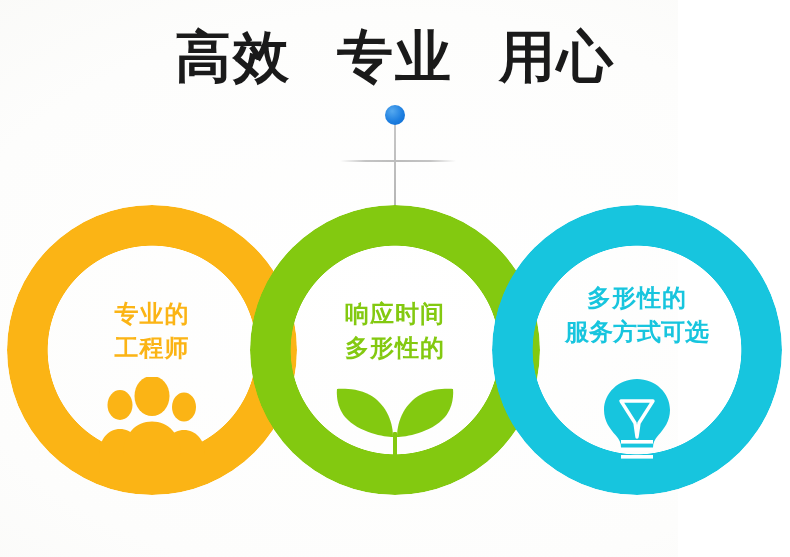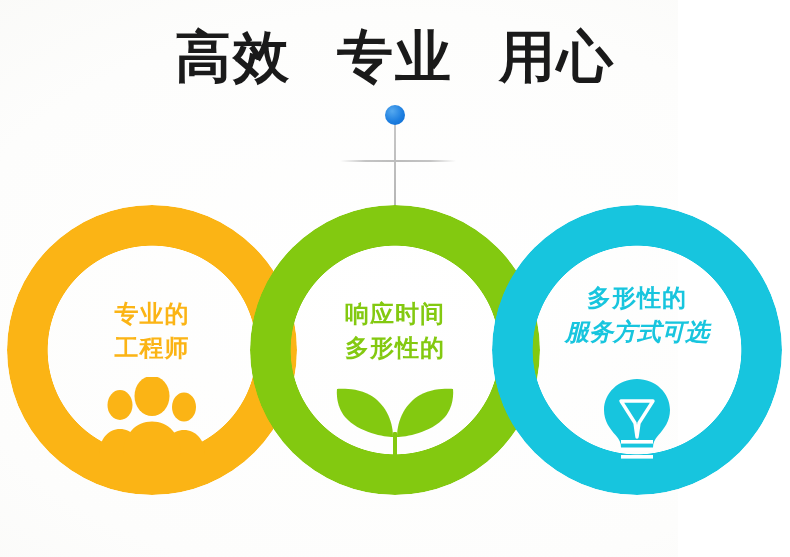--- a/index.html
+++ b/index.html
@@ -148,21 +148,21 @@
     font-size:24px;
     line-height:34px;
     font-weight:bold;
     letter-spacing:1px;
     white-space:nowrap;
     font-family:"DejaVu Sans", "Liberation Sans", sans-serif;
   }
   #inner-1 .caption { color:#FBB415; }
   #inner-2 .caption { color:#83C910; }
   #inner-3 .caption { color:#17C5DE; top:76px;text-align:center; }
-  #inner-3 .caption .l2 { letter-spacing:0px;font-style:italic; }
+  #inner-3 .caption .l2 { letter-spacing:0px; }
 
   .glyph {
     position:absolute;
     left:0; right:0;
     top:172px;
     display:flex;
     justify-content:center;
     align-items:flex-start;
   }
 </style>

